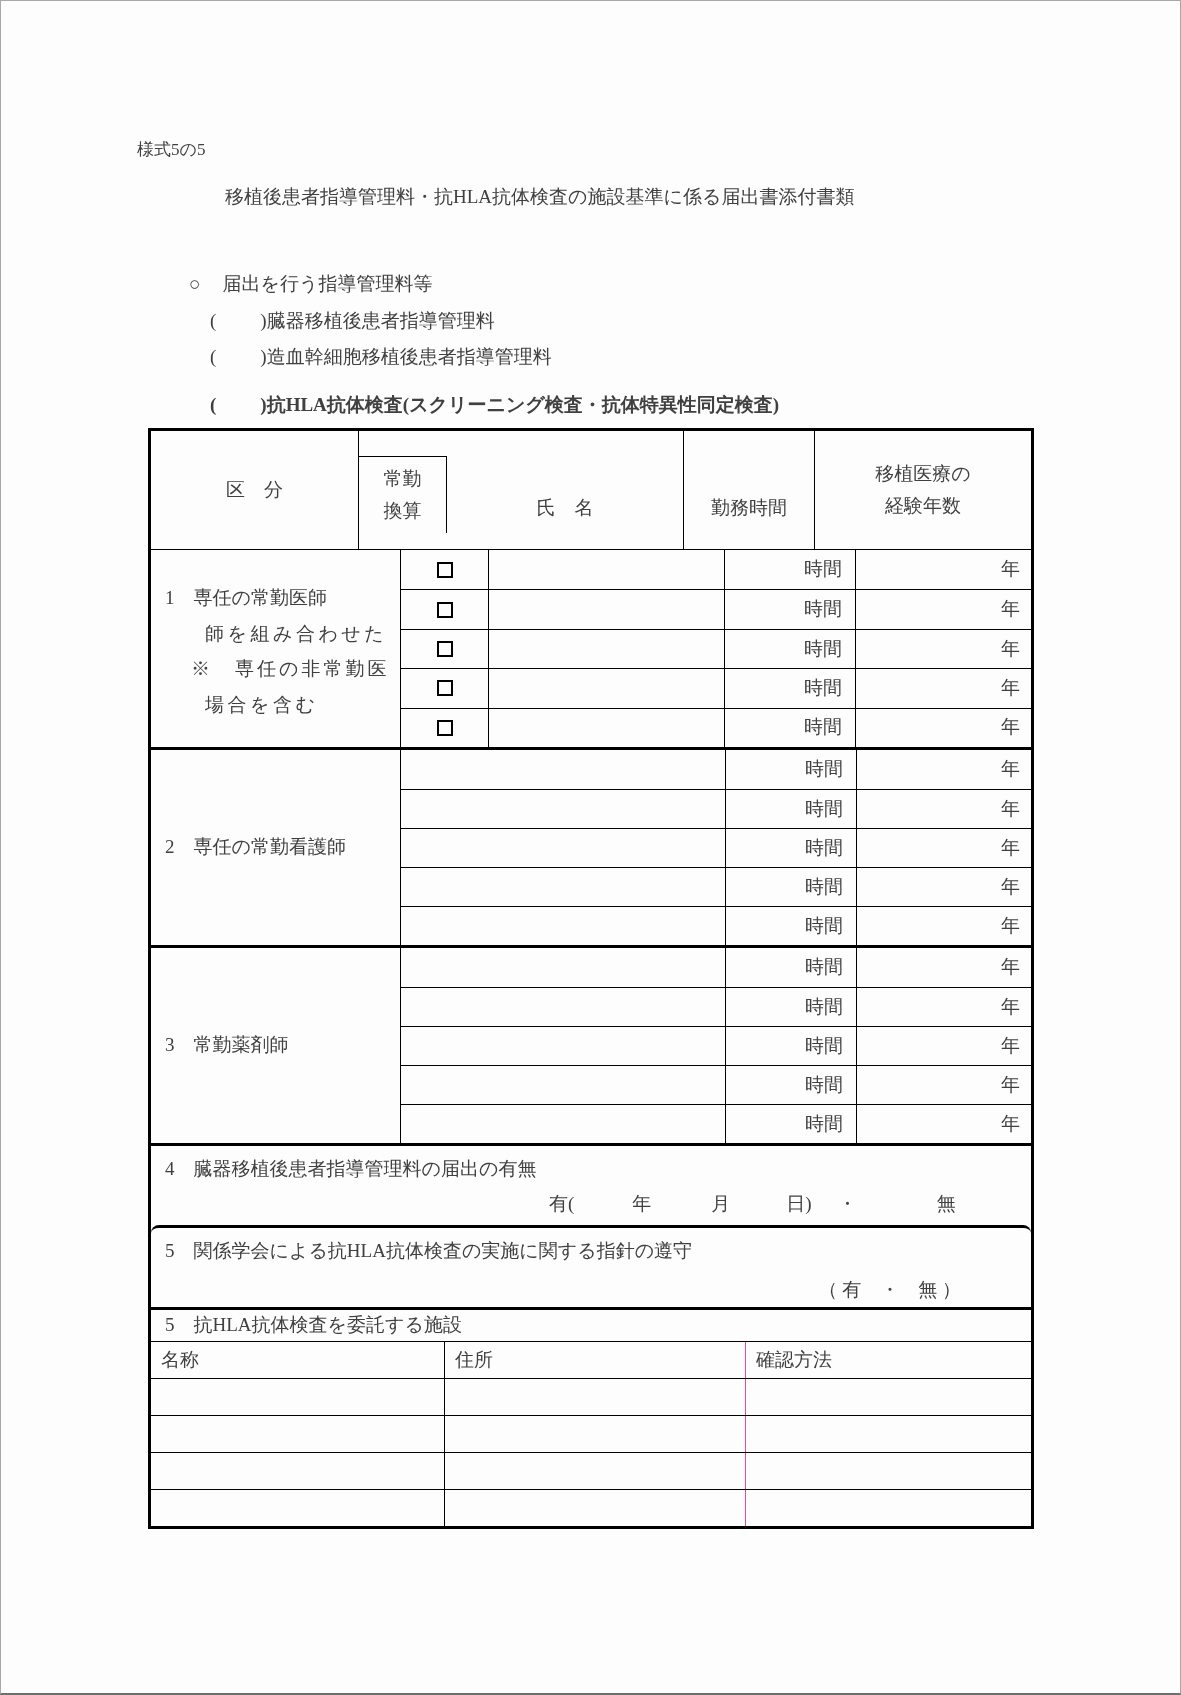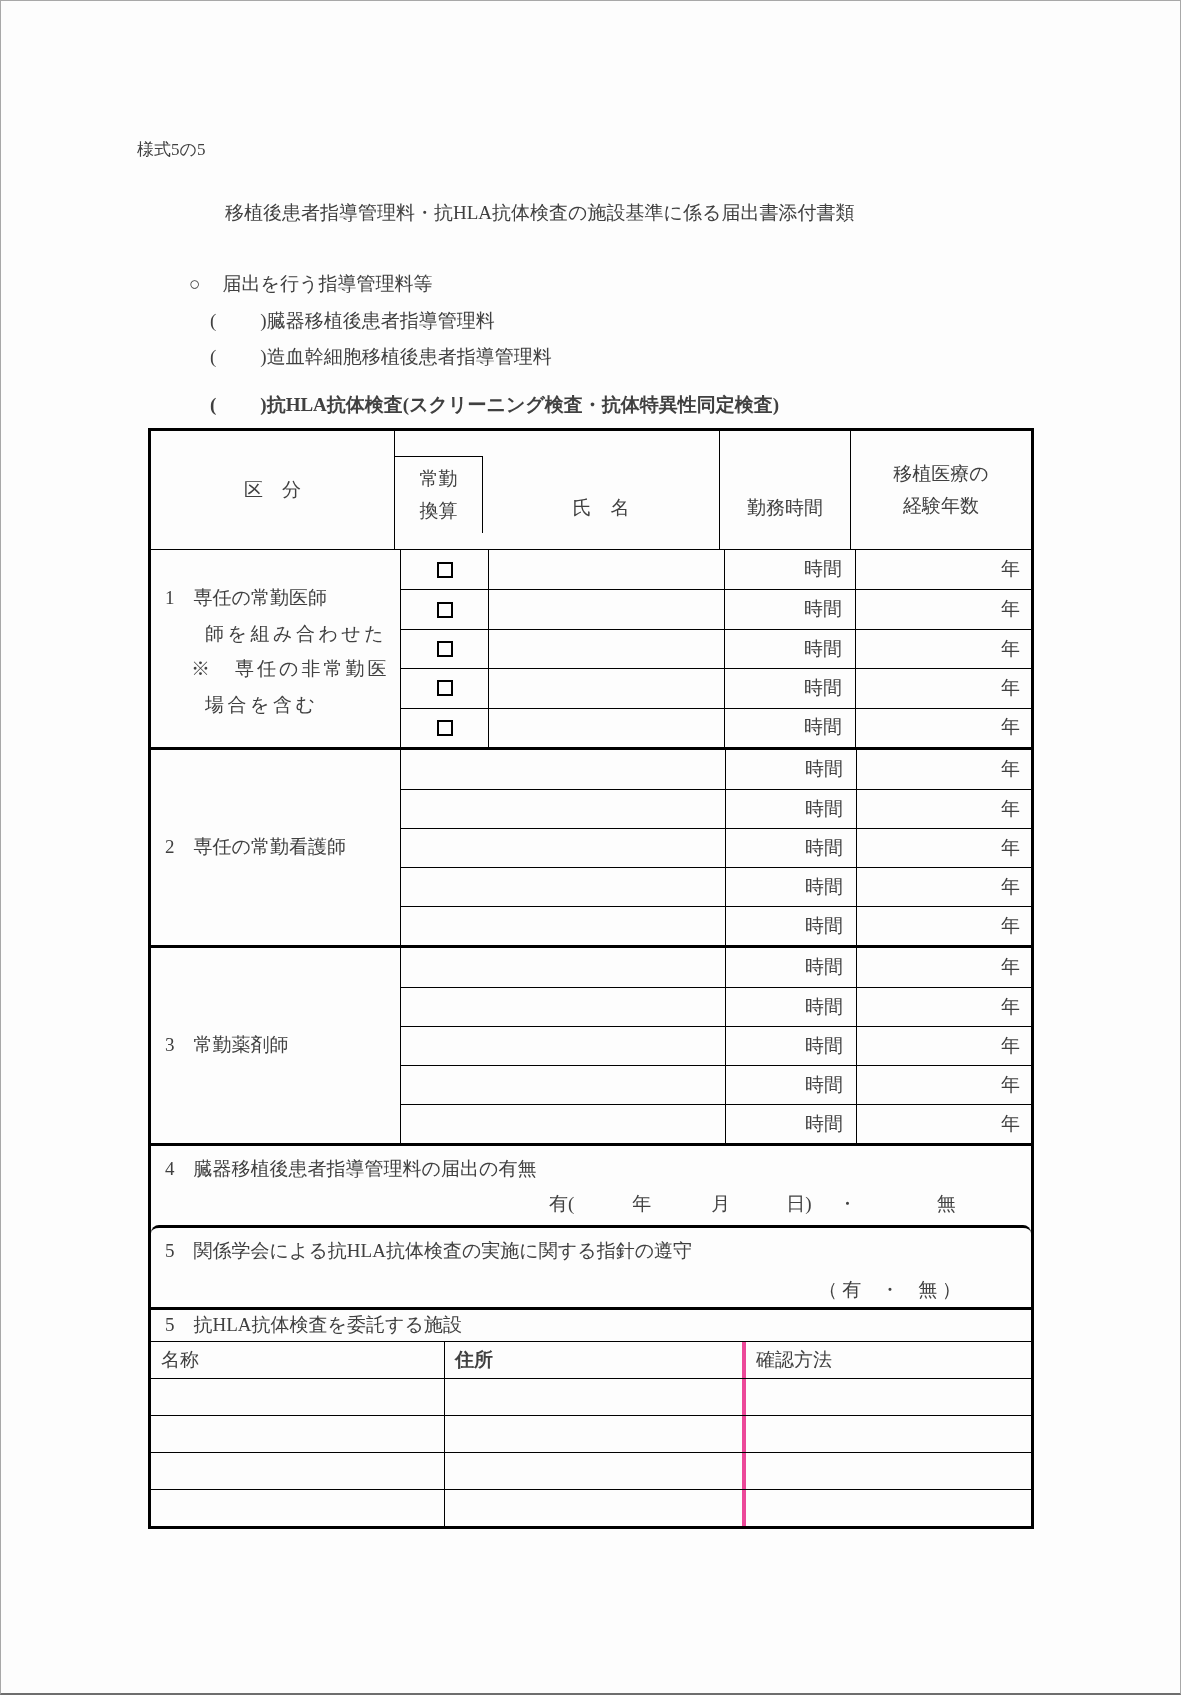--- a/index.html
+++ b/index.html
@@ -6,37 +6,37 @@
   .sheet {
     position:relative; width:1181px; height:1695px; margin:0 auto;
     background:#fdfdfd; color:#404040;
     font-family:"Liberation Serif","DejaVu Serif",serif;
     font-size:19px; line-height:1.3;
     border:1px solid #a8a8a8; border-bottom:2px solid #6e6e6e;
     box-sizing:border-box; overflow:hidden;
   }
   .abs { position:absolute; white-space:nowrap; }
   .form-number { left:136px; top:138px; font-size:17px; }
-  .doc-title   { left:224px; top:200px; font-size:19px; }
+  .doc-title   { left:224px; top:184px; font-size:19px; }
   .notif-head  { left:140px; top:271px;margin-left:48px; }
   .notif-head .circ { display:inline-block; margin-right:22px; }
   .notif-item1 { left:209px; top:308px; }
   .notif-item2 { left:209px; top:344px; }
   .notif-item3 { left:209px; top:392px;font-weight:bold; }
   .paren-gap { display:inline-block; width:44px; }
 
   
   .mtable {
     position:absolute; left:147px; top:427px; width:886px;
     border:3px solid #000; box-sizing:border-box; background:#fdfdfd;
   }
   .mtable * { box-sizing:border-box; }
 
   .hdr { display:flex; height:119px; border-bottom:1px solid #000; }
-  .h-cat { width:244px; border-right:1px solid #000;
+  .h-cat { width:208px; border-right:1px solid #000;
            display:flex; align-items:center; justify-content:center; }
   .h-mid { width:325px; position:relative; border-right:1px solid #000; }
   .fte-box { position:absolute; left:0; bottom:16px; width:88px; height:77px;
              border-top:1px solid #000; border-right:1px solid #000;
              display:flex; flex-direction:column; align-items:center; justify-content:center;
              line-height:32px; }
   .h-name { position:absolute; left:88px; right:0; top:0; bottom:0;
             display:flex; align-items:center; justify-content:center; padding-top:36px; }
   .h-hours { width:131px; border-right:1px solid #000;
              display:flex; align-items:center; justify-content:center; padding-top:36px; }
@@ -76,21 +76,21 @@
   .s4-answer .g3 { display:inline-block; width:56px; }
   .s4-answer .g4 { display:inline-block; width:26px; }
   .s4-answer .g5 { display:inline-block; width:80px; }
   .s5-answer { text-align:right; padding-right:70px; margin-top:14px; white-space:nowrap; }
 
   .sec6-title { height:34px; border-top:3px solid #000; display:flex; align-items:center; padding-left:14px; }
   .f-row { display:flex; border-top:1px solid #000; }
   .f-hdr { height:37px; }
   .f-data { height:37px; }
   .f-c1 { width:294px; border-right:1px solid #000; display:flex; align-items:center; padding-left:10px; }
-  .f-c2 { width:301px; border-right:4px solid #ec4899; display:flex; align-items:center; padding-left:10px;font-weight:bold; }
+  .f-c2 { width:301px; border-right:1px solid #ec4899; display:flex; align-items:center; padding-left:10px; }
   .f-c3 { flex:1; display:flex; align-items:center; padding-left:10px; }
 </style>
 </head>
 <body>
 
 <div class="sheet">
 
   <div class="abs form-number">様式5の5</div>
 
   <div class="abs doc-title">移植後患者指導管理料・抗HLA抗体検査の施設基準に係る届出書添付書類</div>

